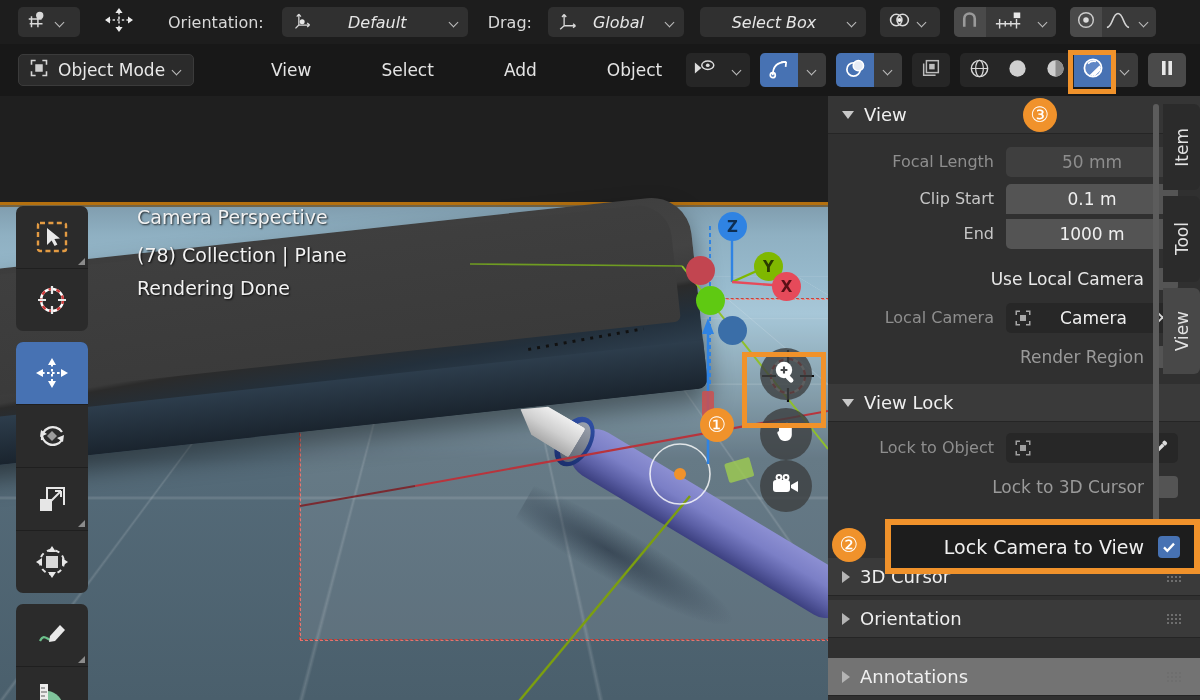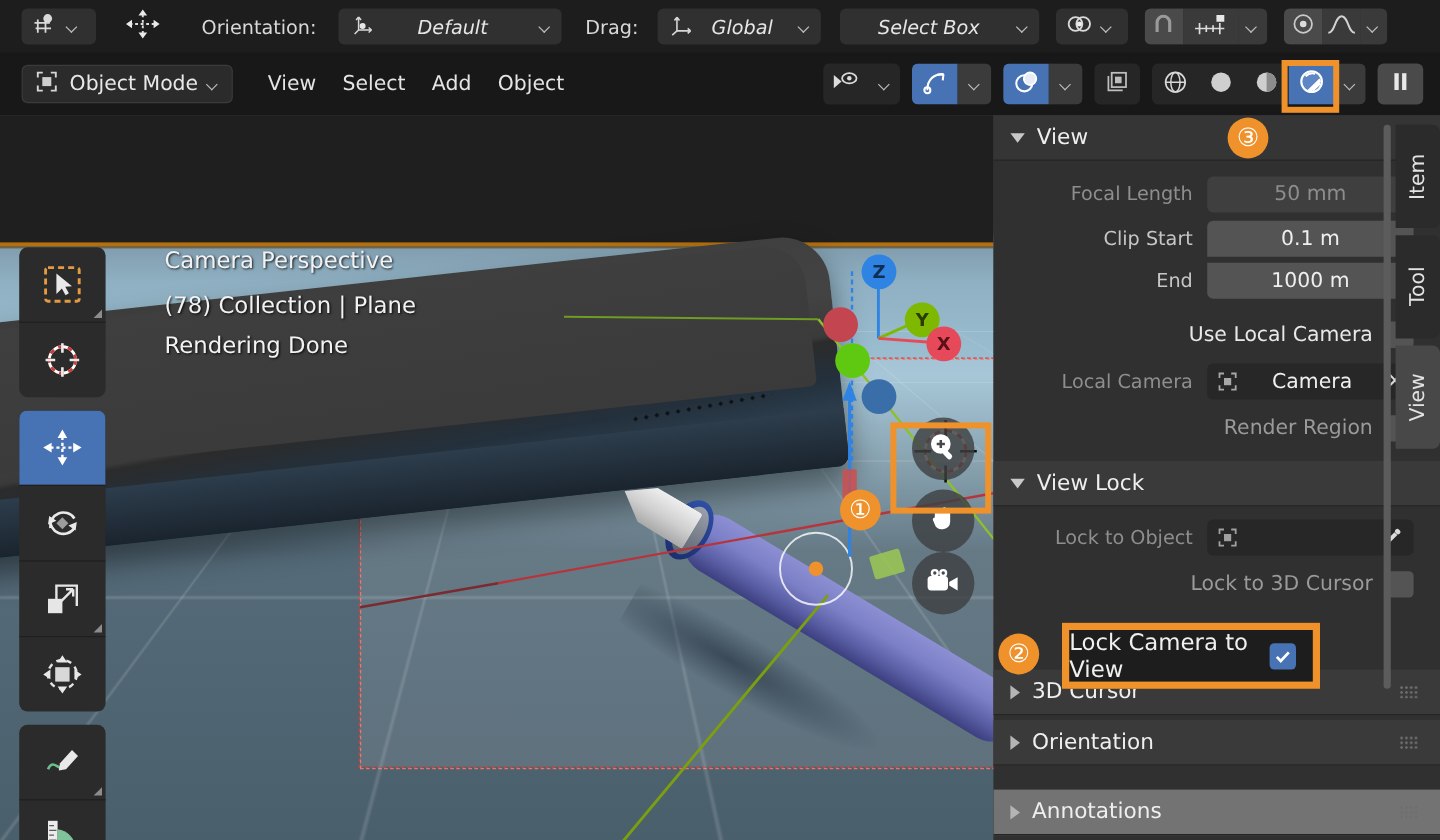--- a/index.html
+++ b/index.html
@@ -13,21 +13,21 @@
   .tb-flat{background:transparent;}
   .tb-label{color:#d8d8d8;font-size:16px;white-space:nowrap;}
   .chev{display:inline-block;width:11px;height:11px;margin-left:7px;position:relative;flex:0 0 auto;}
   .chev::after{content:"";position:absolute;left:1px;top:2px;width:6px;height:6px;
                border-right:1.7px solid #bdbdbd;border-bottom:1.7px solid #bdbdbd;transform:rotate(45deg);}
   .seg{display:flex;background:#303030;border-radius:5px;height:30px;overflow:hidden;}
   .seg > div{display:flex;align-items:center;justify-content:center;height:30px;}
   .icobox{width:32px;}
 
   
-  .vheader{position:absolute;left:0;top:44px;width:1200px;height:52px;background:#181818;display:flex;align-items:center;}
+  .vheader{position:absolute;left:0;top:44px;width:1200px;height:52px;background:#181818;display:flex;align-items:center;gap:48px;}
   .mode-btn{height:32px;background:#2b2b2b;border:1px solid #3b3b3b;border-radius:5px;display:flex;align-items:center;
             padding:0 10px;color:#e8e8e8;font-size:17px;box-sizing:border-box;}
   .menu-item{height:30px;display:flex;align-items:center;padding:0 11px;color:#e4e4e4;font-size:17px;border-radius:4px;}
   .hseg{display:flex;background:#262626;border-radius:5px;height:34px;align-items:center;overflow:hidden;}
   .hbtn{width:38px;height:34px;display:flex;align-items:center;justify-content:center;}
   .hbtn.on{background:#4772b3;}
   .hbtn.lite{background:#3b3b3b;}
   .hbtn.sel{background:#4772b3;}
 
   
@@ -656,21 +656,21 @@
     </div>
     <div class="vtab active">
       <span>View</span>
     </div>
   </div>
 
   <div class="hibox" style="left:742px;top:352px;width:84px;height:76px;"></div>
   <div class="marker" style="left:700px;top:408px;">①</div>
 
   <div class="marker" style="left:832px;top:528px;">②</div>
-  <div class="hibox-fill" style="left:885px;top:519px;width:215px;height:55px;justify-content:space-between;">
+  <div class="hibox-fill" style="left:885px;top:519px;width:315px;height:55px;">
     <span style="color:#f0f0f0;font-size:19px;">Lock Camera to View</span>
     <span class="chk checked">
       <svg width="16" height="16" viewBox="0 0 16 16">
           <path d="M3 8.4 L6.3 11.8 L13 4.6" stroke="#fff" stroke-width="2.3" fill="none"></path>
         </svg>
     </span>
   </div>
 
   <div class="hibox" style="left:1068px;top:50px;width:48px;height:44px;"></div>
   <div class="marker" style="left:1023px;top:98px;">③</div>

